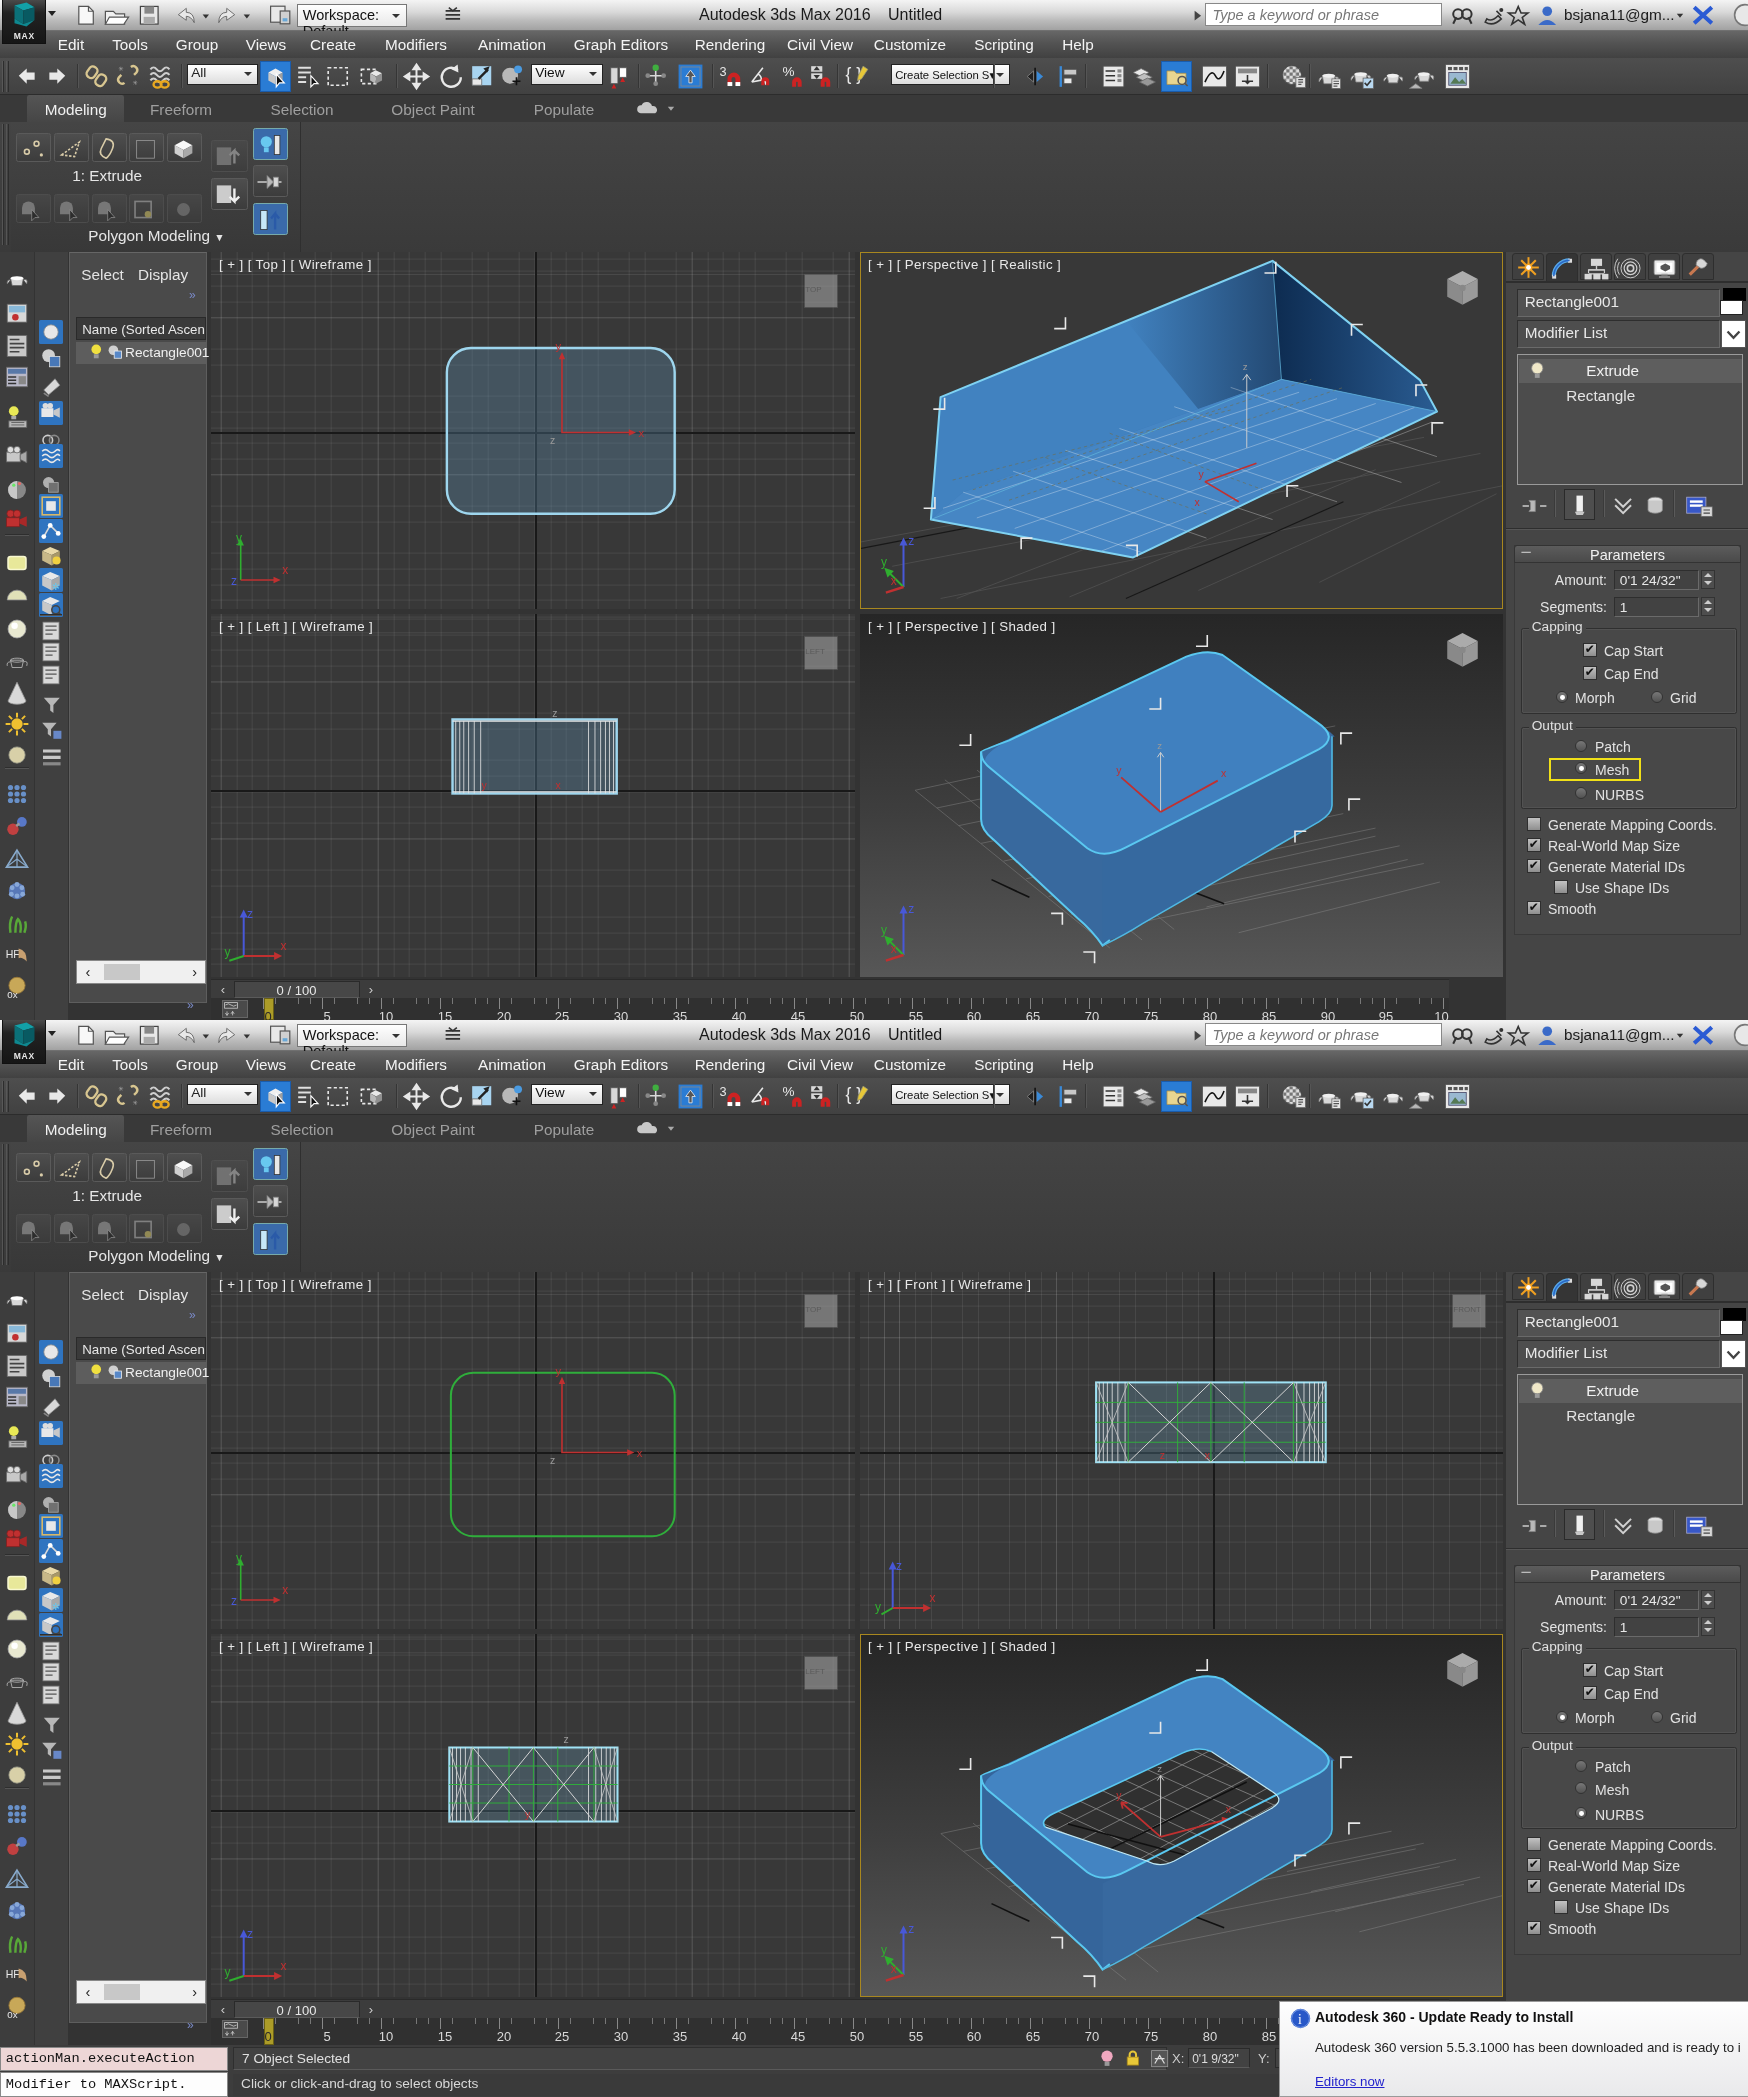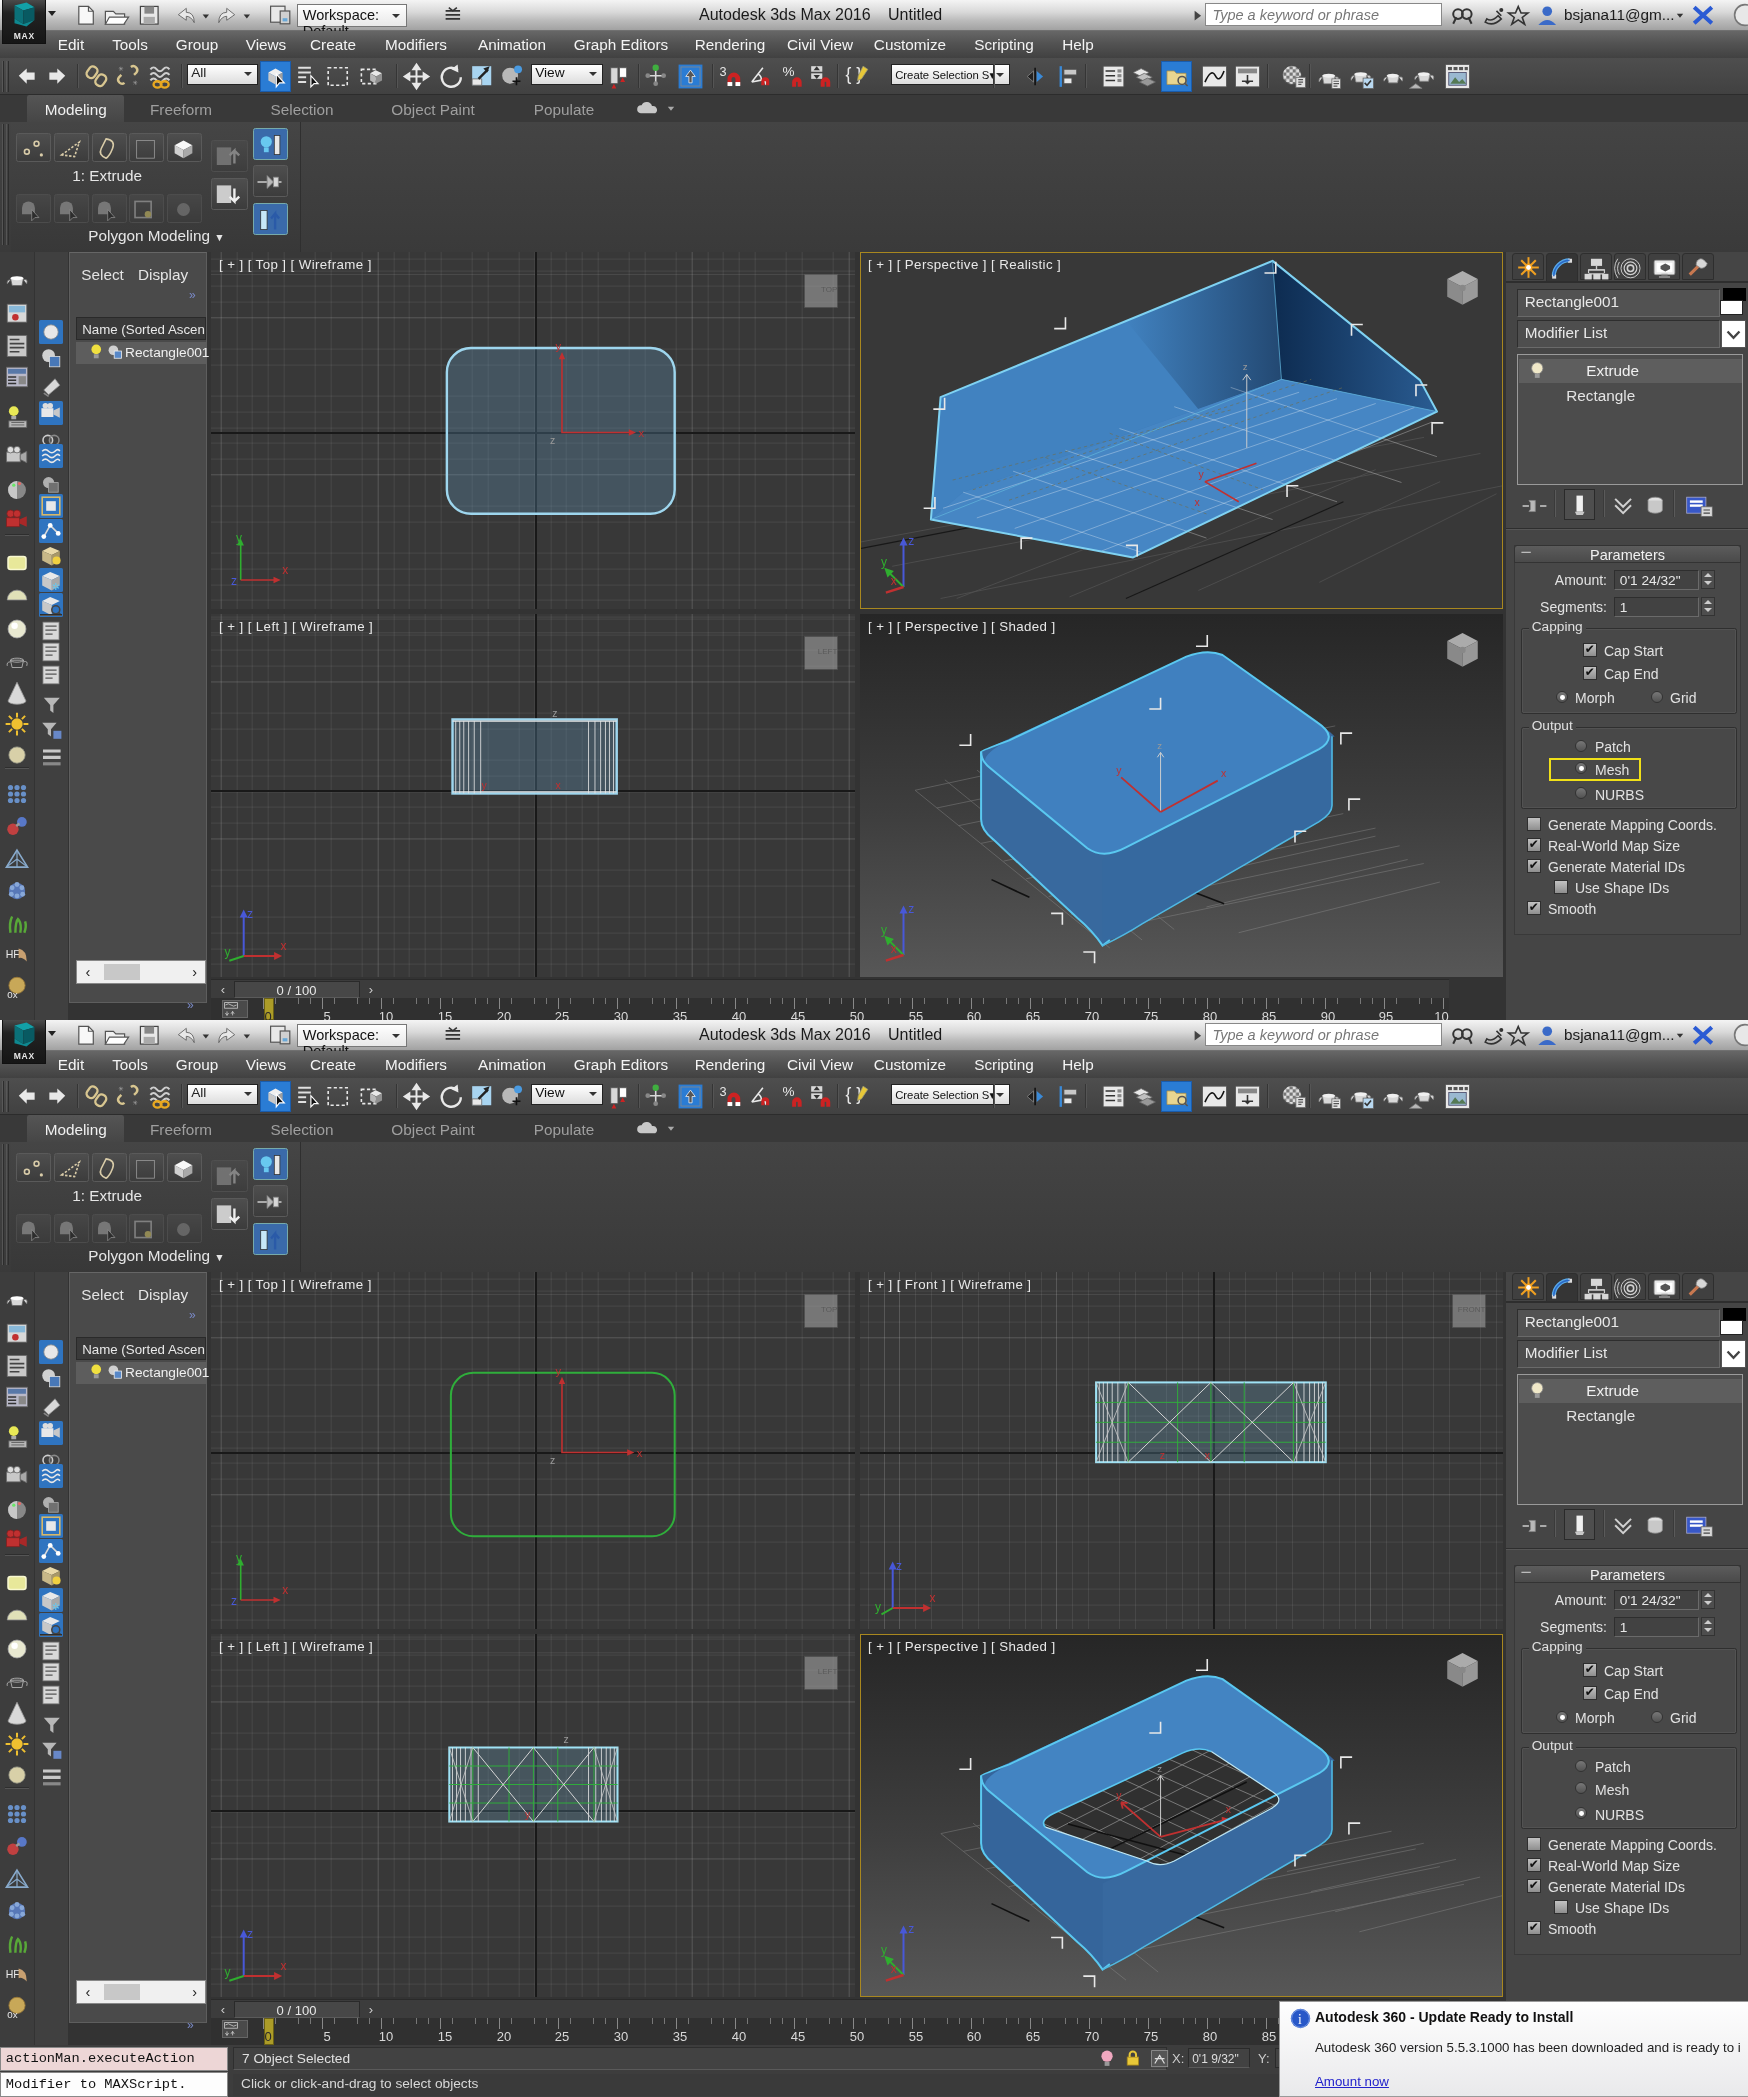--- a/index.html
+++ b/index.html
@@ -33,21 +33,21 @@
 .rpanel{position:absolute;left:11.3px;top:0px;width:290px;height:130px;background:linear-gradient(#454545,#383838);border-right:0.8px solid #2f2f2f;}
 .rbtn{position:absolute;background:linear-gradient(#4e4e4e,#3c3c3c);border:0.8px solid #5a5a5a;border-radius:2.4px;}
 .rbtn.dim{opacity:.55;}
 .rlabel{position:absolute;font-size:15.3px;color:#e6e6e6;}
 .vp{position:absolute;background:#383838;overflow:hidden;}
 .vplabel{position:absolute;left:8px;top:4.8px;font-size:13.3px;color:#e8e8e8;letter-spacing:0.4px;z-index:9;}
 .vgrid{position:absolute;inset:0;}
 .oline-h{position:absolute;height:1.6px;left:0;right:0;background:#191919;}
 .oline-v{position:absolute;width:1.6px;top:0;bottom:0;background:#191919;}
 .vcube{position:absolute;width:32px;height:32px;background:rgba(160,160,160,.6);box-shadow:0 0 0 0.8px rgba(120,120,120,.5);z-index:8;}
-.vcube span{position:absolute;left:0;right:0;top:10.5px;text-align:right;font-size:8px;color:#5a5a5a;}
+.vcube span{position:absolute;left:0;right:0;top:10.5px;text-align:left;font-size:8px;color:#5a5a5a;}
 svg{position:absolute;overflow:visible;}
 
 .dock1{position:absolute;left:0;top:252px;width:35px;background:#3d3d3d;border-right:0.8px solid #333;}
 .dock2{position:absolute;left:35px;top:252px;width:34px;background:#404040;border-right:0.8px solid #333;}
 .sexp{position:absolute;left:69px;top:252px;width:138px;background:#4a4a4a;border:0.8px solid #5e5e5e;border-top:1.6px solid #666;}
 .sicon{position:absolute;left:4px;width:24px;height:24px;border-radius:1.6px;}
 .sicon.bl{background:#2f74c0;}
 
 .cpanel{position:absolute;left:1506px;top:252px;width:243px;background:#454545;}
 .ptab{position:absolute;top:0.8px;width:32px;height:27px;background:#404040;border:0.8px solid #2e2e2e;border-radius:3.2px 3.2px 0 0;}
@@ -2730,17 +2730,17 @@
         <div class="abs" style="left:9.7px;top:6.4px">
           <svg width="21" height="21" viewBox="0 0 26 26">
             <circle cx="13" cy="13" r="12" fill="url(#binfo)"></circle>
             <circle cx="13" cy="13" r="12" fill="#2858c8"></circle>
             <circle cx="13" cy="13" r="11" fill="none" stroke="#88a8e8" stroke-width="1"></circle>
             <text x="10" y="20" font-size="17" fill="#fff" font-family="Liberation Serif">i</text>
           </svg>
         </div>
         <div class="abs" style="left:35px;top:7.2px;font-size:14px;font-weight:bold;color:#111">Autodesk 360 - Update Ready to Install</div>
         <div class="abs" style="left:35px;top:38px;font-size:13.3px;color:#222;white-space:nowrap">Autodesk 360 version 5.5.3.1000 has been downloaded and is ready to i</div>
-        <div class="abs" style="left:35px;top:72px;font-size:13.3px;color:#2222cc;text-decoration:underline">Amount now</div>
+        <div class="abs" style="left:35px;top:72px;font-size:13.3px;color:#2222cc;text-decoration:underline">Editors now</div>
       </div>
     </div>
 </div>
 
 
 </body></html>

